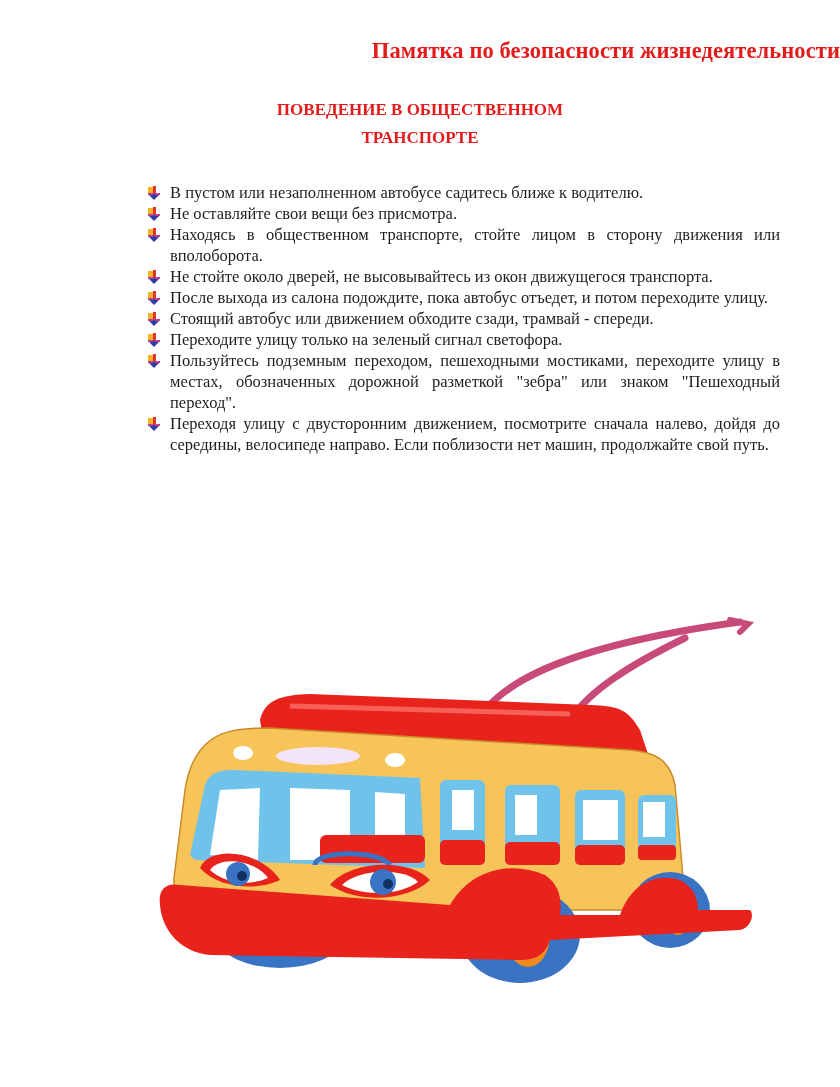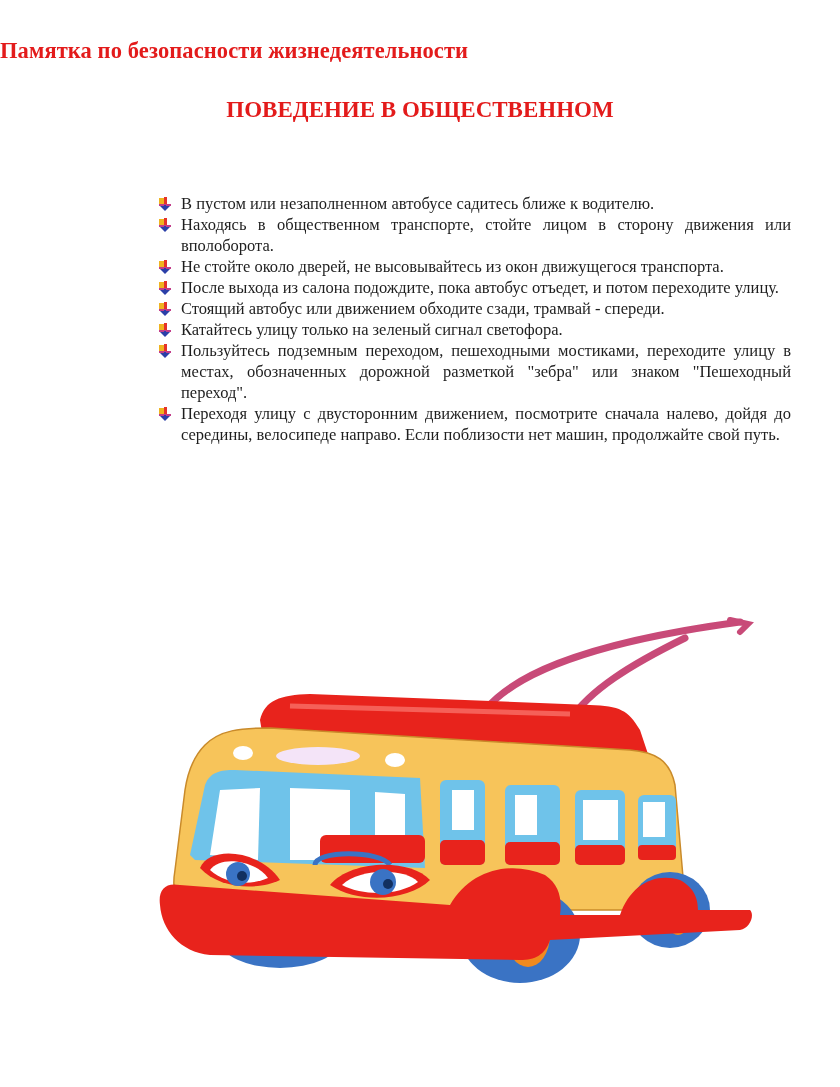--- a/index.html
+++ b/index.html
@@ -17,42 +17,42 @@
     }
     .page {
       position: absolute;
       left: 0; top: 0;
       width: 840px; height: 1087px;
     }
     .subtitle {
       position: absolute;
       left: 0; right: 0;
       top: 38px;
-      text-align: left;
+      text-align: right;
       color: #e31b1b;
       font-weight: bold;
       font-size: 22.5px;
       letter-spacing: 0.1px;
     }
     .title {
       position: absolute;
       left: 0; right: 0;
       top: 96px;
       text-align: center;
       color: #e31b1b;
       font-weight: bold;
-      font-size: 23px;
+      font-size: 17px;
       line-height: 28px;
     }
     .rules {
       position: absolute;
       left: 146px;
       top: 182px;
       width: 634px;
-      margin: 11px;
+      margin: 0;
       padding: 0;
       list-style: none;
       font-size: 16.5px;
       line-height: 21px;
     }
     .rule {
       position: relative;
       padding-left: 24px;
       text-align: justify;
       text-align-last: left;
@@ -82,20 +82,21 @@
   </style>
 </head>
 <body>
 
 <div class="page">
 
   <div class="subtitle">Памятка по безопасности жизнедеятельности</div>
 
   <div class="title">
     <div>ПОВЕДЕНИЕ В ОБЩЕСТВЕННОМ</div>
+    <div>ТРАНСПОРТЕ</div>
   </div>
 
   <ul class="rules" id="rules-list">
   <li class="rule">
     <svg class="bullet" viewBox="0 0 16 16">
       <rect x="2" y="2" width="5" height="6" fill="#f0b420"></rect>
       <rect x="7" y="1" width="3" height="8" fill="#e5322a"></rect>
       <rect x="2" y="8" width="12" height="2" fill="#c23d8a"></rect>
       <path d="M8 15 L3 10 L13 10 Z" fill="#2b3fa8"></path>
       <rect x="7" y="9" width="2" height="3" fill="#2b3fa8"></rect>
@@ -103,20 +104,30 @@
     <span class="rule-text"> В пустом или незаполненном автобусе садитесь ближе к водителю.</span>
   </li>
       <li class="rule">
     <svg class="bullet" viewBox="0 0 16 16">
       <rect x="2" y="2" width="5" height="6" fill="#f0b420"></rect>
       <rect x="7" y="1" width="3" height="8" fill="#e5322a"></rect>
       <rect x="2" y="8" width="12" height="2" fill="#c23d8a"></rect>
       <path d="M8 15 L3 10 L13 10 Z" fill="#2b3fa8"></path>
       <rect x="7" y="9" width="2" height="3" fill="#2b3fa8"></rect>
     </svg>
+    <span class="rule-text">Не оставляйте свои вещи без присмотра.</span>
+  </li>
+      <li class="rule">
+    <svg class="bullet" viewBox="0 0 16 16">
+      <rect x="2" y="2" width="5" height="6" fill="#f0b420"></rect>
+      <rect x="7" y="1" width="3" height="8" fill="#e5322a"></rect>
+      <rect x="2" y="8" width="12" height="2" fill="#c23d8a"></rect>
+      <path d="M8 15 L3 10 L13 10 Z" fill="#2b3fa8"></path>
+      <rect x="7" y="9" width="2" height="3" fill="#2b3fa8"></rect>
+    </svg>
     <span class="rule-text"> Находясь в общественном транспорте, стойте лицом в сторону движения или вполоборота.</span>
   </li>
       <li class="rule">
     <svg class="bullet" viewBox="0 0 16 16">
       <rect x="2" y="2" width="5" height="6" fill="#f0b420"></rect>
       <rect x="7" y="1" width="3" height="8" fill="#e5322a"></rect>
       <rect x="2" y="8" width="12" height="2" fill="#c23d8a"></rect>
       <path d="M8 15 L3 10 L13 10 Z" fill="#2b3fa8"></path>
       <rect x="7" y="9" width="2" height="3" fill="#2b3fa8"></rect>
     </svg>
@@ -143,21 +154,21 @@
     <span class="rule-text">Стоящий автобус или движением обходите сзади, трамвай - спереди.</span>
   </li>
       <li class="rule">
     <svg class="bullet" viewBox="0 0 16 16">
       <rect x="2" y="2" width="5" height="6" fill="#f0b420"></rect>
       <rect x="7" y="1" width="3" height="8" fill="#e5322a"></rect>
       <rect x="2" y="8" width="12" height="2" fill="#c23d8a"></rect>
       <path d="M8 15 L3 10 L13 10 Z" fill="#2b3fa8"></path>
       <rect x="7" y="9" width="2" height="3" fill="#2b3fa8"></rect>
     </svg>
-    <span class="rule-text">Катайтесь улицу только на зеленый сигнал светофора.</span>
+    <span class="rule-text">Переходите улицу только на зеленый сигнал светофора.</span>
   </li>
       <li class="rule">
     <svg class="bullet" viewBox="0 0 16 16">
       <rect x="2" y="2" width="5" height="6" fill="#f0b420"></rect>
       <rect x="7" y="1" width="3" height="8" fill="#e5322a"></rect>
       <rect x="2" y="8" width="12" height="2" fill="#c23d8a"></rect>
       <path d="M8 15 L3 10 L13 10 Z" fill="#2b3fa8"></path>
       <rect x="7" y="9" width="2" height="3" fill="#2b3fa8"></rect>
     </svg>
     <span class="rule-text">Пользуйтесь подземным переходом, пешеходными мостиками, переходите улицу в местах, обозначенных дорожной разметкой "зебра" или знаком "Пешеходный переход".</span>

